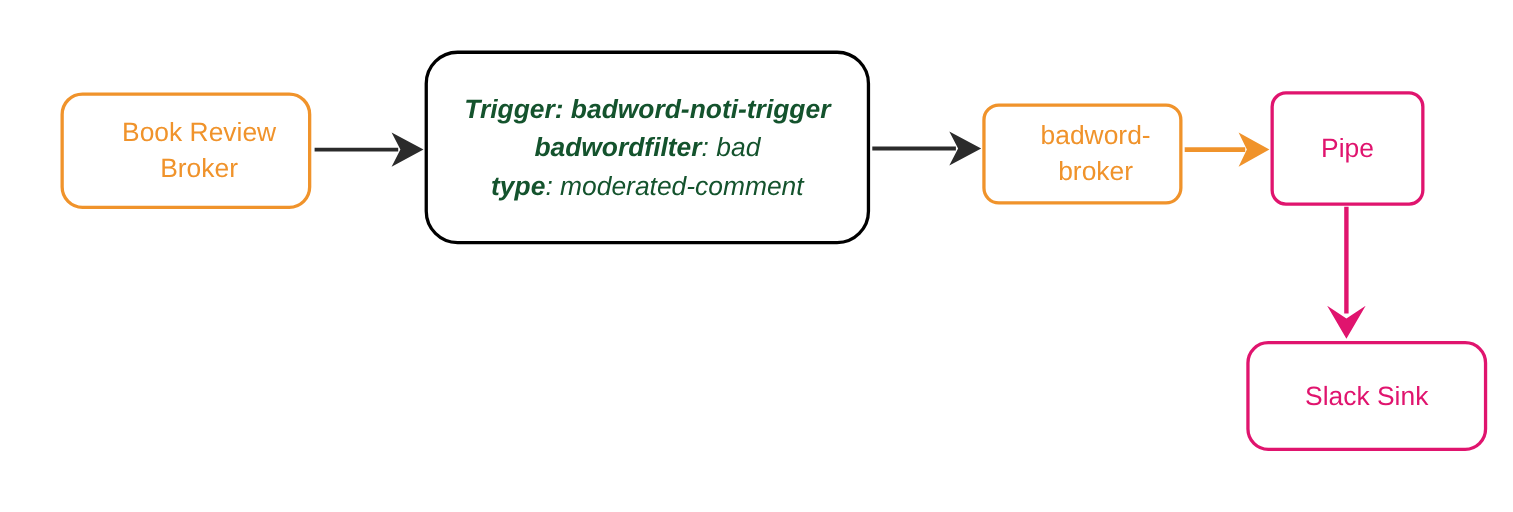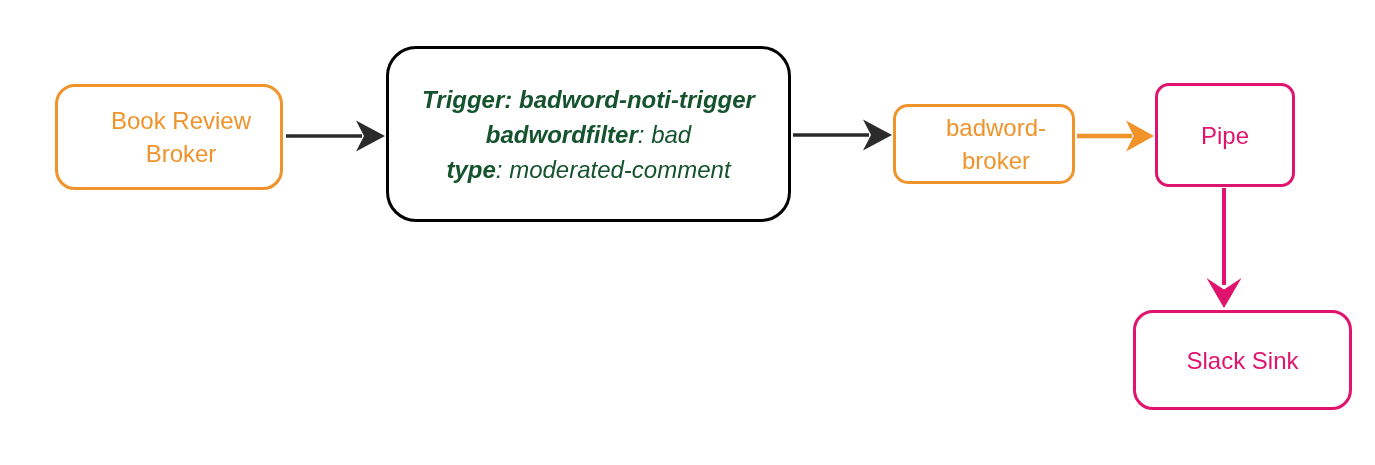--- a/index.html
+++ b/index.html
@@ -59,22 +59,22 @@
     width: 228px; height: 106px;
     border-radius: 20px;
   }
   #node-trigger {
     left: 386px; top: 46px;
     width: 405px; height: 176px;
     border-radius: 30px;
     line-height: 35px;
   }
   #node-badword-broker {
-    left: 893px; top: 104px;
-    width: 182px; height: 80px;
+    left: 893px; top: 94px;
+    width: 182px; height: 92px;
     border-radius: 15px;
   }
   #node-pipe {
     left: 1155px; top: 83px;
     width: 140px; height: 104px;
     border-radius: 14px;
   }
   #node-slack-sink {
     left: 1113px; top: 310px;
     width: 219px; height: 100px;

